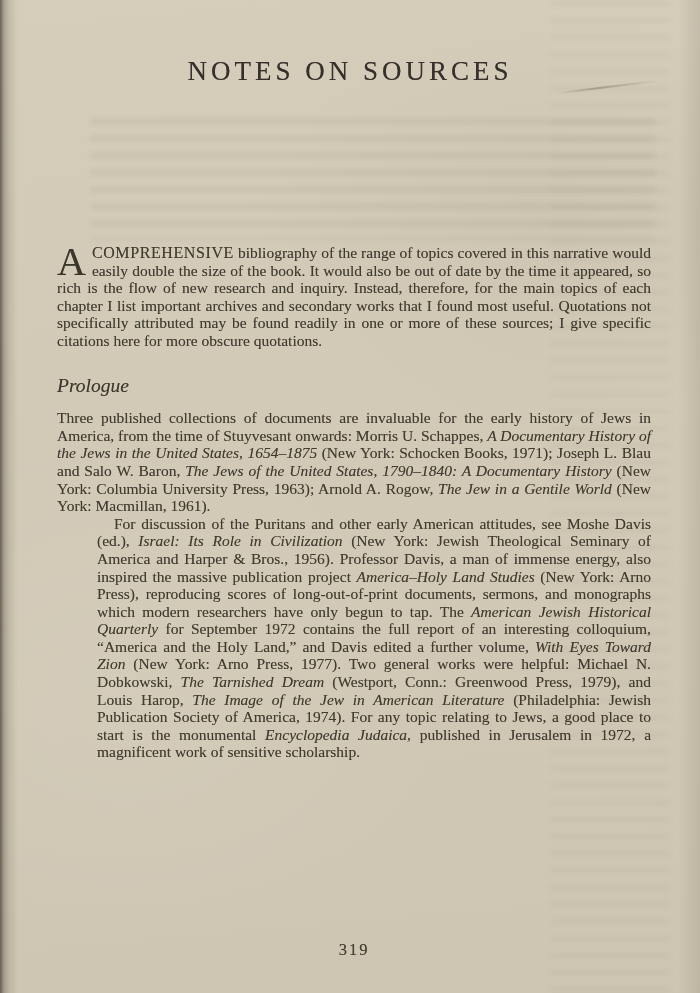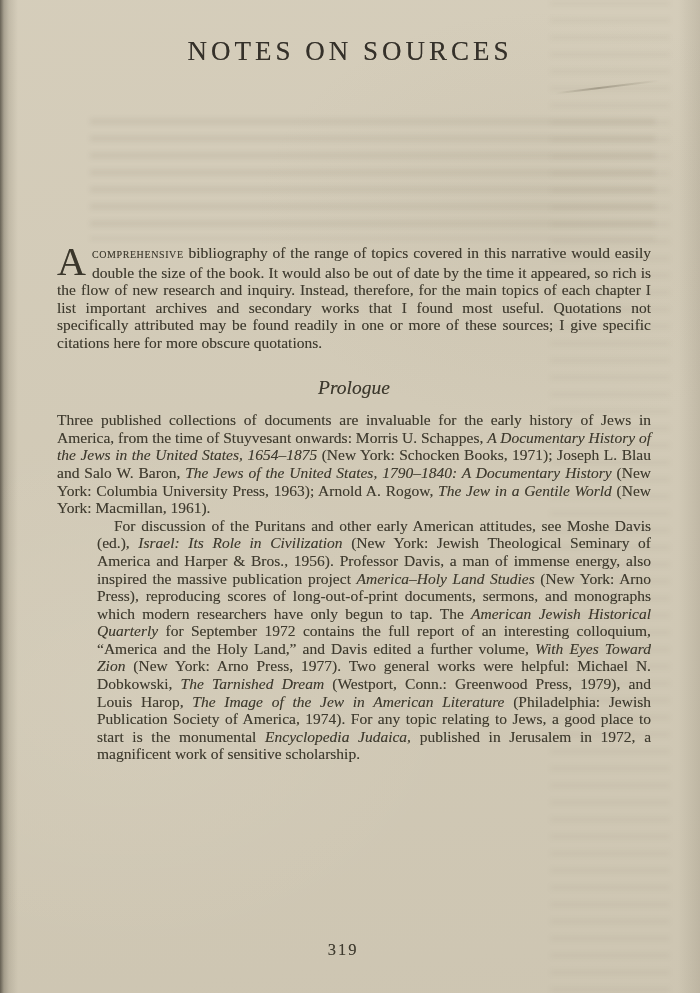--- a/index.html
+++ b/index.html
@@ -44,21 +44,21 @@
   .showthrough.rightcol { right: 30px; width: 120px; top: 0; height: 993px; opacity: 0.55; }
   .pencil-mark {
     position: absolute; left: 555px; top: 86px; width: 105px; height: 2px;
     background: linear-gradient(to right, rgba(95,88,70,0.0), rgba(95,88,70,0.38) 40%, rgba(95,88,70,0.0));
     transform: rotate(-7deg); filter: blur(0.6px);
     pointer-events: none;
   }
 
   .page-title {
     margin: 0;
-    padding-top: 36px;
+    padding-top: 56px;
     text-align: center;
     font-size: 27px;
     font-weight: 500;
     letter-spacing: 4px;
     color: #35312a;
     text-shadow: 0 0 0.6px rgba(53,49,42,0.55);
   }
 
   .page-body {
     position: absolute;
@@ -71,32 +71,31 @@
   }
   .body-para { margin: 0; }
   .body-para.indent { text-indent: 17px; margin-left: 40px; }
   .dropcap {
     float: left;
     font-size: 40px;
     line-height: 30px;
     padding: 3px 6px 0 0;
     color: #3a362b;
   }
-  .sc { font-size: 10px; letter-spacing: 0.6px; }
+  .sc { font-size: 16px; letter-spacing: 0.6px; }
   .i  { font-style: italic; }
   .section-heading {
-    text-align: center;
     font-style: italic;
     font-size: 19.5px;
     margin: 27px 0 15px 0;
     color: #3c382d;
   }
   .page-number {
     position: absolute;
-    left: 46px; top: 940px; width: 594px;
+    left: 57px; top: 940px; width: 594px;
     text-align: center;
     font-size: 16.5px;
     letter-spacing: 2px;
     color: #3f3b2f;
     text-shadow: 0 0 0.5px rgba(63,59,47,0.45);
   }
 </style>
 </head>
 <body>
 

